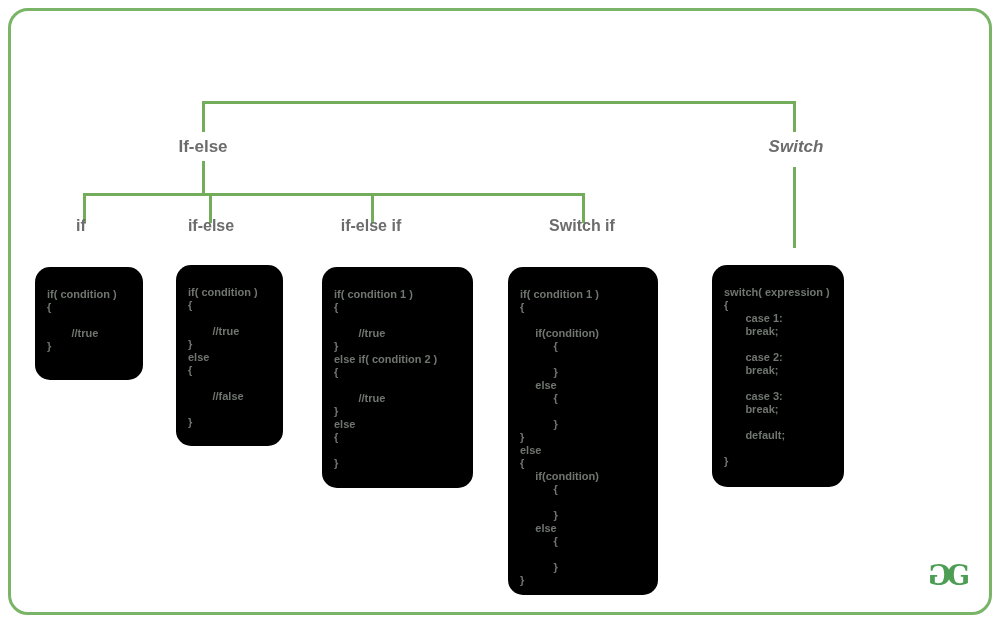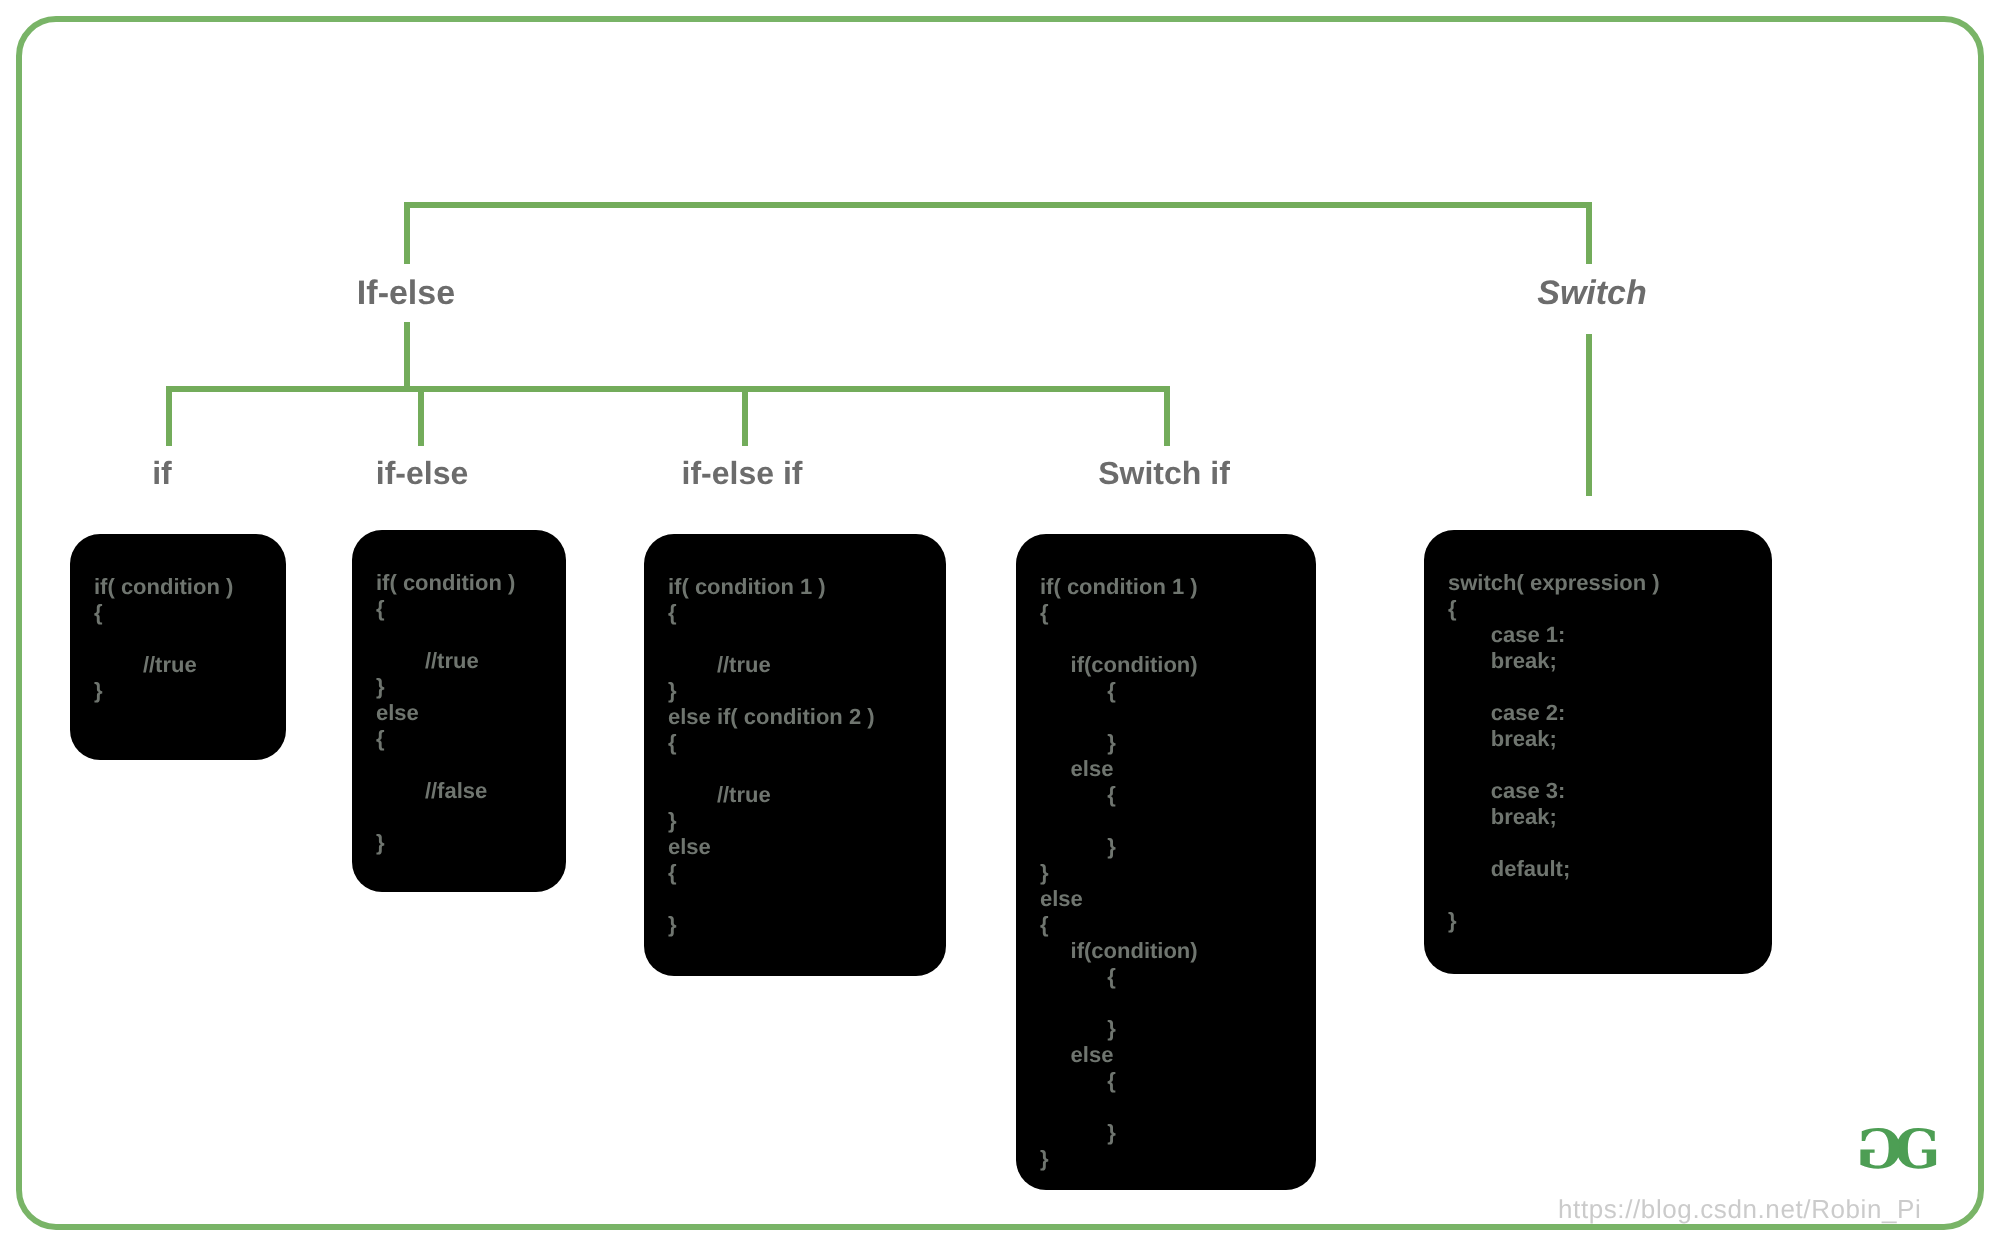--- a/index.html
+++ b/index.html
@@ -25,38 +25,38 @@
   .tline { position: absolute; background: #73ac5b; z-index: 2; }
 
   .lvl1-label {
     position: absolute; transform: translateX(-50%);
     font-size: 17px; font-weight: bold; color: #6c6c6c;
     white-space: nowrap; z-index: 3; top: 137px;
   }
   .lvl2-label {
     position: absolute; transform: translateX(-50%);
     font-size: 16px; font-weight: bold; color: #6c6c6c;
-    white-space: nowrap; z-index: 3; top: 229px;
+    white-space: nowrap; z-index: 3; top: 217px;
   }
 
   .code-box {
     position: absolute; background: #000000; border-radius: 15px; z-index: 2;
   }
   .code-box pre {
     font-family: "Liberation Sans", sans-serif;
     font-weight: bold; font-size: 11px; line-height: 13px;
     color: #6f756f; white-space: pre;
     padding: 21px 6px 0 12px;
   }
 
   .box-if        { left: 35px;  top: 267px; width: 108px; height: 113px; }
   .box-ifelse    { left: 176px; top: 265px; width: 107px; height: 181px; }
   .box-ifelseif  { left: 322px; top: 267px; width: 151px; height: 221px; }
   .box-nestedif  { left: 508px; top: 267px; width: 150px; height: 328px; }
-  .box-switch    { left: 712px; top: 265px; width: 174px; height: 222px; }
+  .box-switch    { left: 712px; top: 265px; width: 132px; height: 222px; }
 
   .logo {
     position: absolute; top: 560px; left: 928px;
     font-family: "DejaVu Serif", serif; font-weight: bold;
     font-size: 27px; color: #4d9e54; z-index: 4;
     display: flex; align-items: center;
   }
   .logo .g-rev { display: inline-block; transform: scaleX(-1); margin-right: -4px; }
 
   .watermark {
@@ -169,15 +169,14 @@
        default;
 
 }</pre>
   </div>
 
   <div class="logo">
     <span class="g-rev">G</span>
     <span>G</span>
   </div>
 
-  <div class="watermark">https://blog.csdn.net/Robin_Pi</div>
 
 </div>
 
 </body></html>

